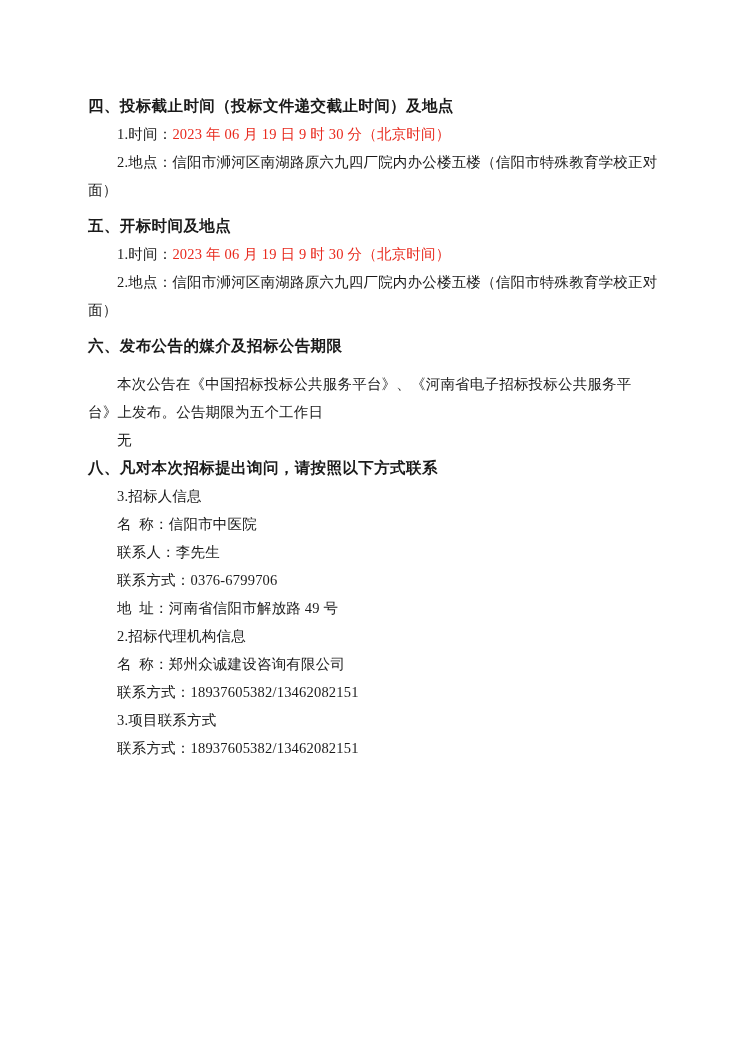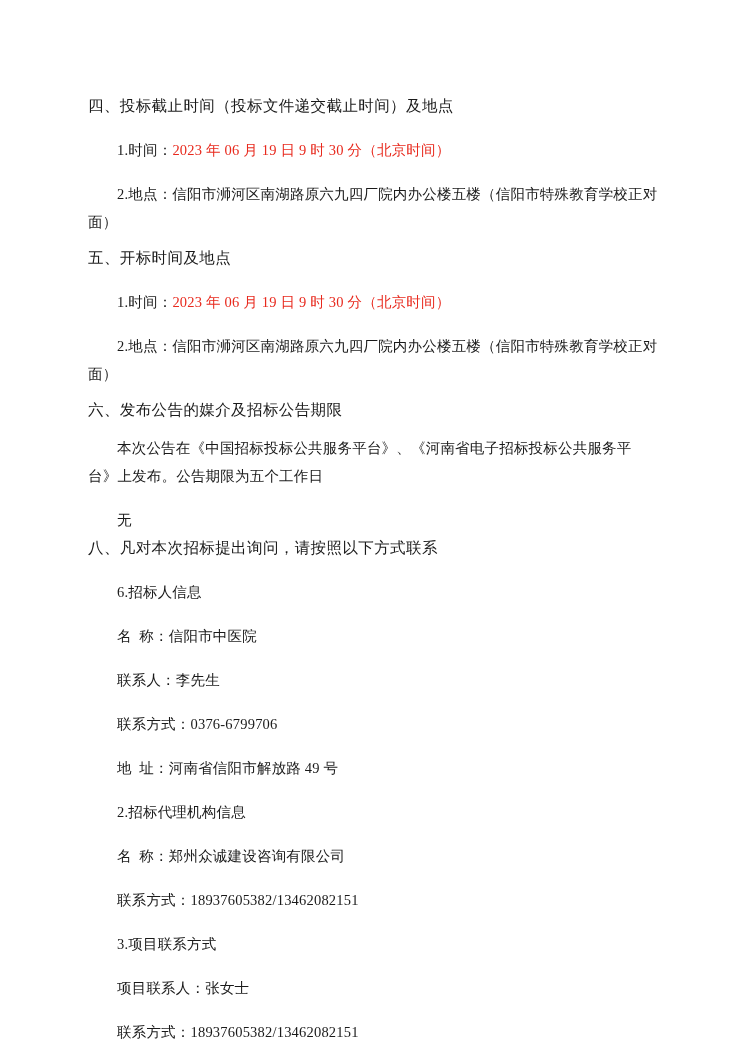--- a/index.html
+++ b/index.html
@@ -24,27 +24,26 @@
   }
   .line {
     display: block;
     line-height: 28px;
     min-height: 28px;
     font-size: 14.5px;
     white-space: pre;
     letter-spacing: 0.2px;
   }
   .heading {
-    font-weight: normal;
+    font-weight: bold;
     font-size: 15.5px;
     letter-spacing: 0.4px;
   }
   .sub {
     padding-left: 29px;
-    margin-top: 16px;
   }
   .red {
     color: var(--red, #e8291d);
   }
   .mt5 { margin-top: 8px; }
   .mt7 { margin-top: 10px; }
 </style>
 </head>
 <body>
 
@@ -61,26 +60,25 @@
     <div class="line sub">2.地点：信阳市浉河区南湖路原六九四厂院内办公楼五楼（信阳市特殊教育学校正对</div>
     <div class="line">面）</div>
 
     <div class="line heading mt5"><span>六、</span><span>发布公告的媒介及招标公告期限</span></div>
     <div class="line sub mt7">本次公告在《中国招标投标公共服务平台》、《河南省电子招标投标公共服务平</div>
     <div class="line">台》上发布。公告期限为五个工作日</div>
 
     <div class="line sub">无</div>
 
     <div class="line heading"><span>八、</span><span>凡对本次招标提出询问，请按照以下方式联系</span></div>
-    <div class="line sub">6.招标人信息</div>
+    <div class="line sub">3.招标人信息</div>
     <div class="line sub">名  称：信阳市中医院</div>
     <div class="line sub">联系人：李先生</div>
     <div class="line sub">联系方式：0376-6799706</div>
     <div class="line sub">地  址：河南省信阳市解放路 49 号</div>
     <div class="line sub">2.招标代理机构信息</div>
     <div class="line sub">名  称：郑州众诚建设咨询有限公司</div>
     <div class="line sub">联系方式：18937605382/13462082151</div>
     <div class="line sub">3.项目联系方式</div>
-    <div class="line sub">项目联系人：张女士</div>
     <div class="line sub">联系方式：18937605382/13462082151</div>
 
   </div>
 </div>
 
 </body></html>

